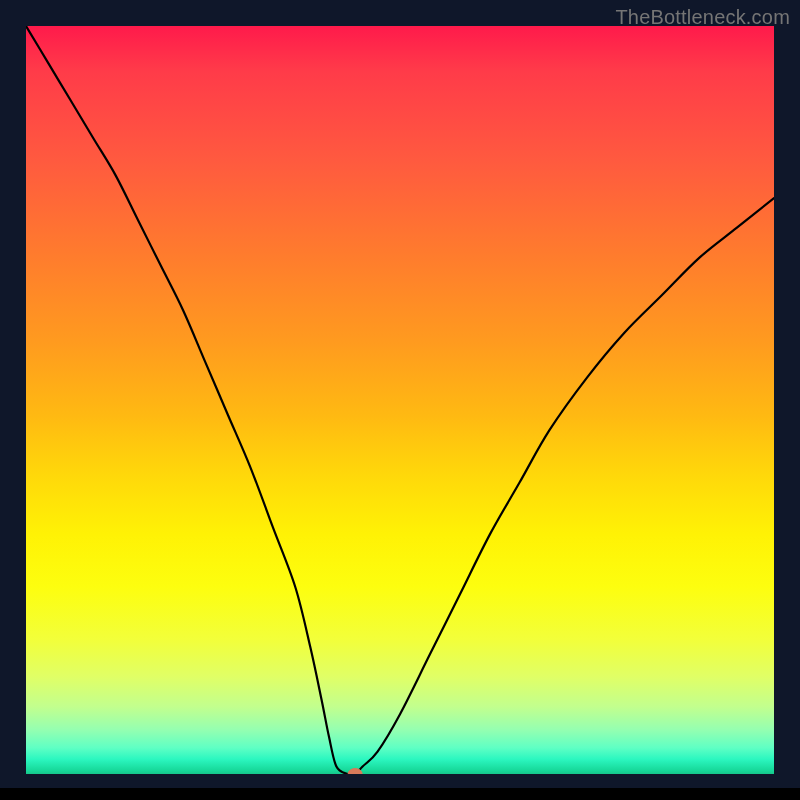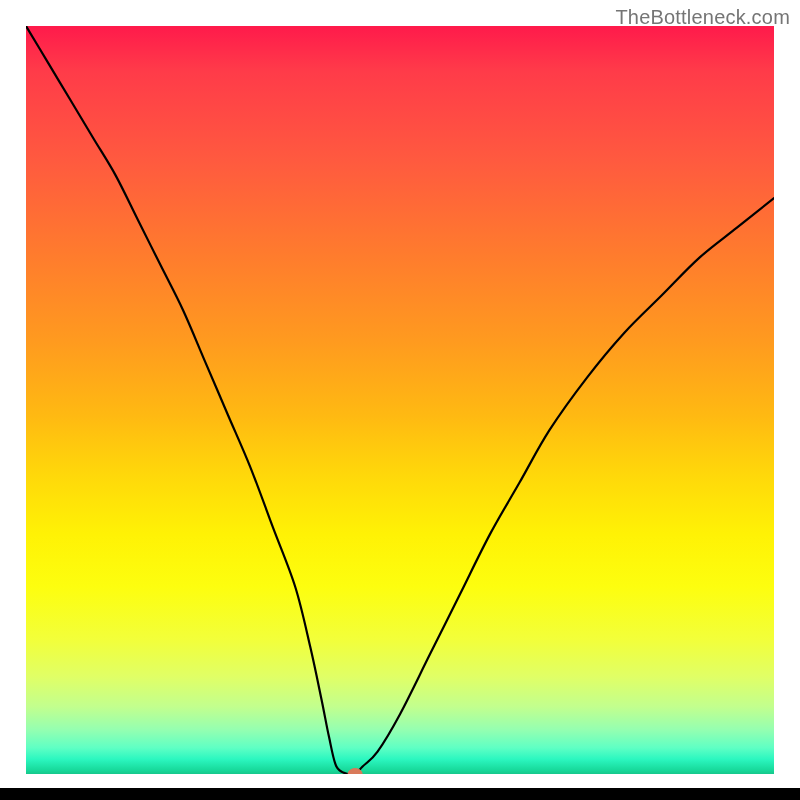--- a/index.html
+++ b/index.html
@@ -8,21 +8,21 @@
     width: 800px;
     height: 800px;
     background: #000;
     overflow: hidden;
     font-family: Arial, Helvetica, sans-serif;
   }
   .frame {
     position: relative;
     width: 800px;
     height: 788px;
-    background: #ffffff;
+    background: #0f172a;
     box-sizing: border-box;
   }
   .plot-area {
     position: absolute;
     left: 26px;
     top: 26px;
     width: 748px;
     height: 748px;
     
     background: linear-gradient(

